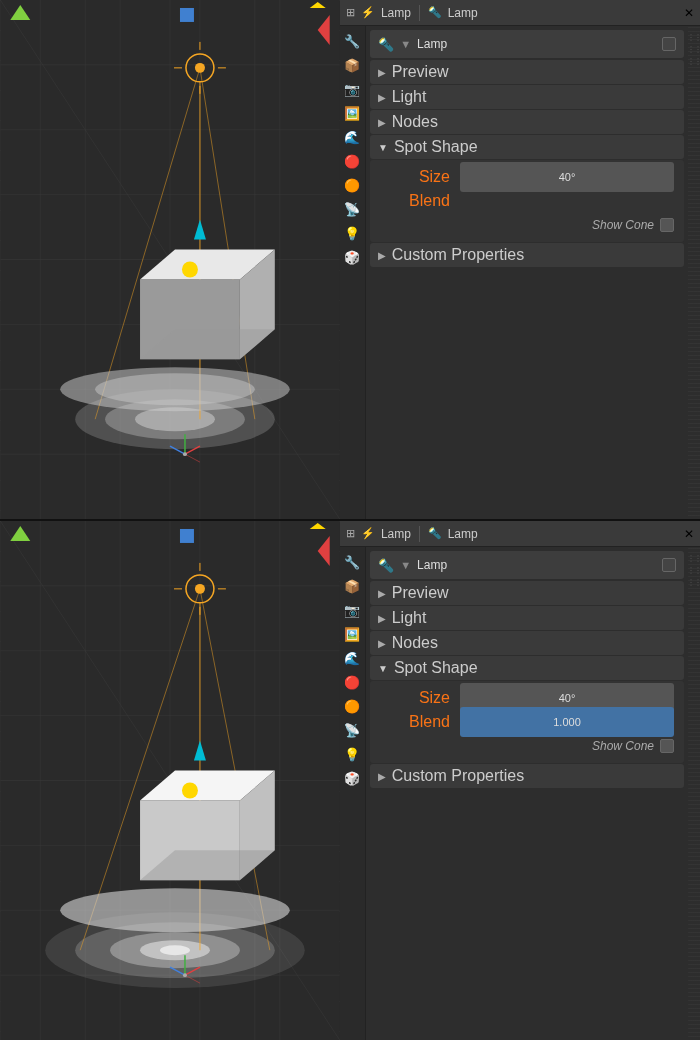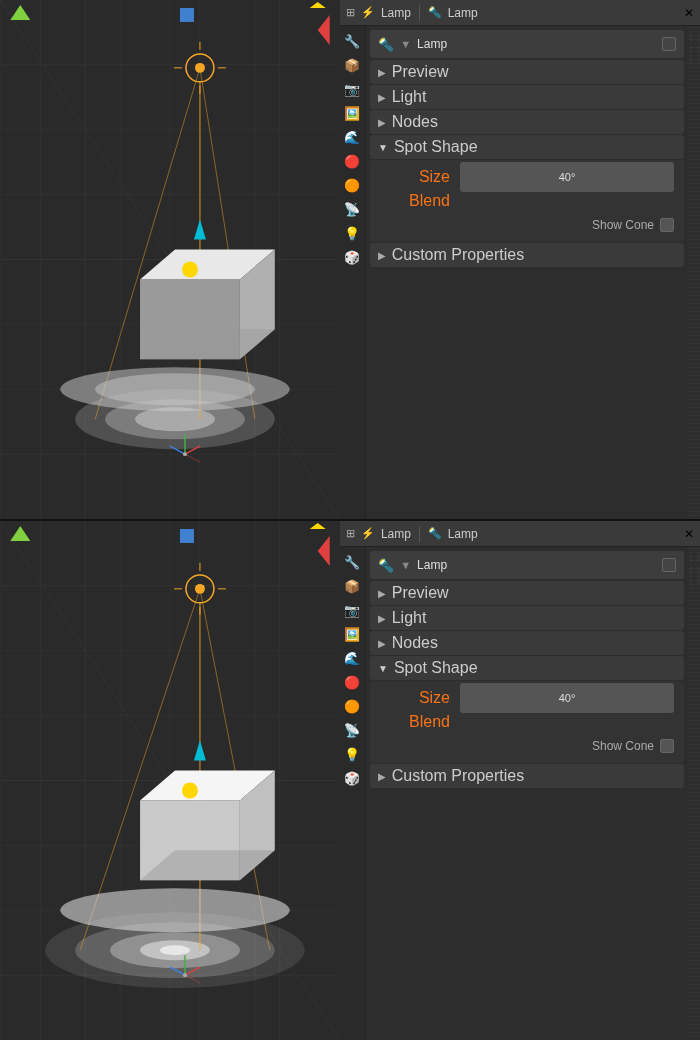--- a/index.html
+++ b/index.html
@@ -229,20 +229,21 @@
       display: flex;
       align-items: center;
       height: 22px;
       justify-content: flex-end;
       gap: 6px;
     }
 
     .prop-checkbox-label {
       color: #aaa;
       font-size: 12px;
+      font-style: italic;
     }
 
     .prop-checkbox {
       width: 14px;
       height: 14px;
       background: #555;
       border-radius: 2px;
       border: 1px solid #666;
     }
 
@@ -607,20 +608,21 @@
             <span class="section-arrow open">▼</span>
             <span class="section-title">Spot Shape</span>
           </div>
           <div class="section-body">
             <div class="prop-row">
               <span class="prop-label">Size</span>
               <div class="prop-value">40°</div>
             </div>
             <div class="prop-row">
               <span class="prop-label">Blend</span>
+              <div class="prop-value active">1.000</div>
             </div>
             <div class="prop-checkbox-row">
               <span class="prop-checkbox-label">Show Cone</span>
               <div class="prop-checkbox"></div>
             </div>
           </div>
         </div>
 
         <div class="section">
           <div class="section-header">

